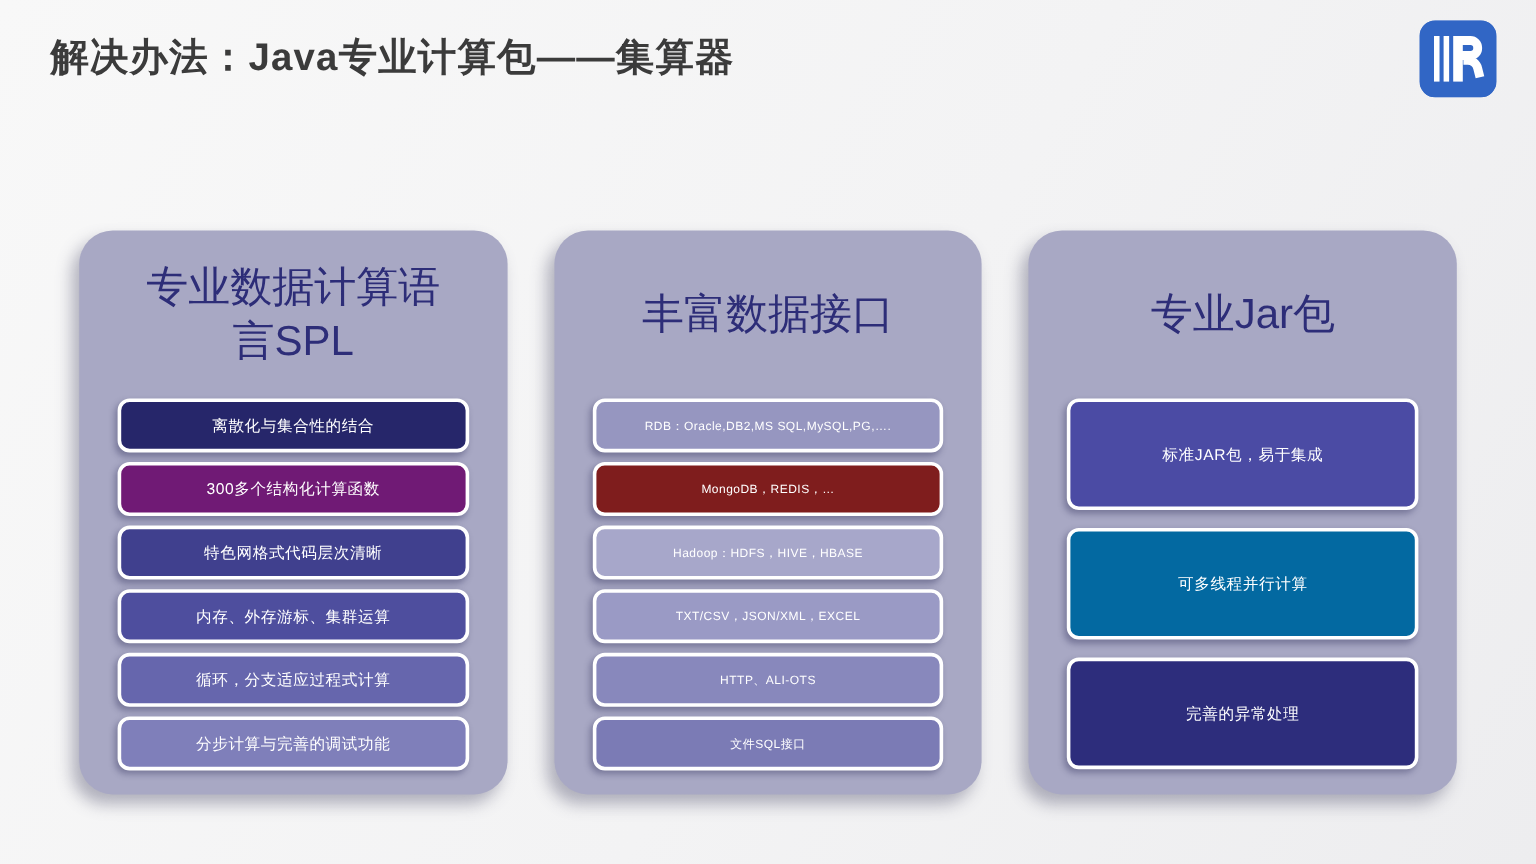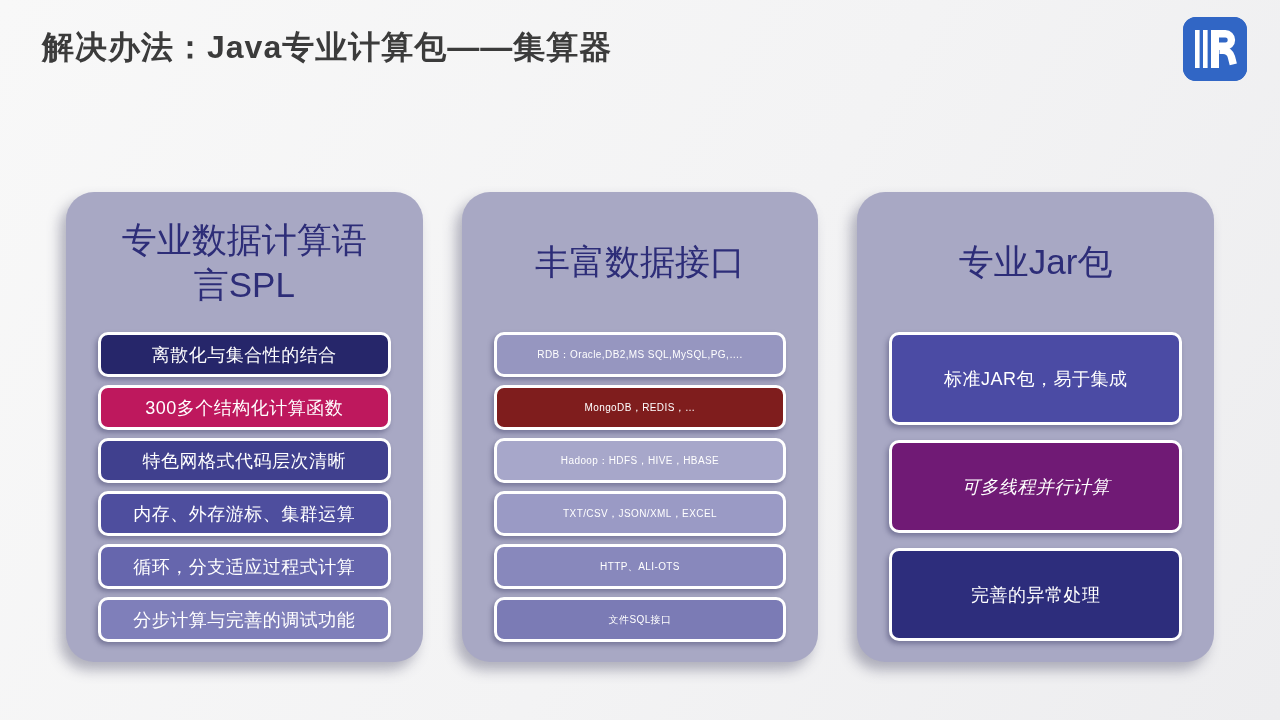--- a/index.html
+++ b/index.html
@@ -36,21 +36,21 @@
   .col-header{
     height:140px;display:flex;align-items:center;justify-content:center;
     text-align:center;color:#2d2d78;font-size:35px;line-height:1.3;
   }
   .col-header .hdr-inner{display:block;max-width:252px;margin:0 auto;}
   .items{display:flex;flex-direction:column;}
   .feature-item{
     height:45px;margin-bottom:8px;border:3px solid #ffffff;border-radius:10px;
     box-sizing:border-box;
     display:flex;align-items:center;justify-content:center;
-    color:#ffffff;font-size:18px;letter-spacing:0.5px;
+    color:#ffffff;font-size:13px;letter-spacing:0.5px;
     box-shadow:-2px 3px 5px rgba(48,48,90,0.40);
     text-align:center;white-space:nowrap;
   }
   .column.col-2 .feature-item{font-size:10px;letter-spacing:0.4px;}
   .column.col-3 .feature-item{height:93px;margin-bottom:15px;}
 </style>
 </head>
 <body>
 
 <div class="slide">
@@ -74,21 +74,21 @@
 
     <div class="column col-1" style="background: rgb(168, 168, 196);">
       <div class="col-header">
         <span class="hdr-inner">专业数据计算语言SPL</span>
       </div>
       <div class="items">
 
       <div class="feature-item" style="background: rgb(38, 38, 106);">
             <span>离散化与集合性的结合</span>
           </div>
-          <div class="feature-item" style="background: #be185d;">
+          <div class="feature-item" style="background: #701a75;">
             <span>300多个结构化计算函数</span>
           </div>
           <div class="feature-item" style="background: rgb(64, 64, 142);">
             <span>特色网格式代码层次清晰</span>
           </div>
           <div class="feature-item" style="background: rgb(78, 78, 158);">
             <span>内存、外存游标、集群运算</span>
           </div>
           <div class="feature-item" style="background: rgb(102, 102, 173);">
             <span>循环，分支适应过程式计算</span>
@@ -128,21 +128,21 @@
 
     <div class="column col-3" style="background: rgb(168, 168, 196);">
       <div class="col-header">
         <span class="hdr-inner">专业Jar包</span>
       </div>
       <div class="items">
 
       <div class="feature-item" style="background: rgb(75, 75, 164);">
             <span>标准JAR包，易于集成</span>
           </div>
-          <div class="feature-item" style="background: #701a75; font-style: italic;">
+          <div class="feature-item" style="background: #0369a1;">
             <span>可多线程并行计算</span>
           </div>
           <div class="feature-item" style="background: rgb(45, 45, 124);">
             <span>完善的异常处理</span>
           </div>
         </div>
     </div>
 
   </div>
 </div>

